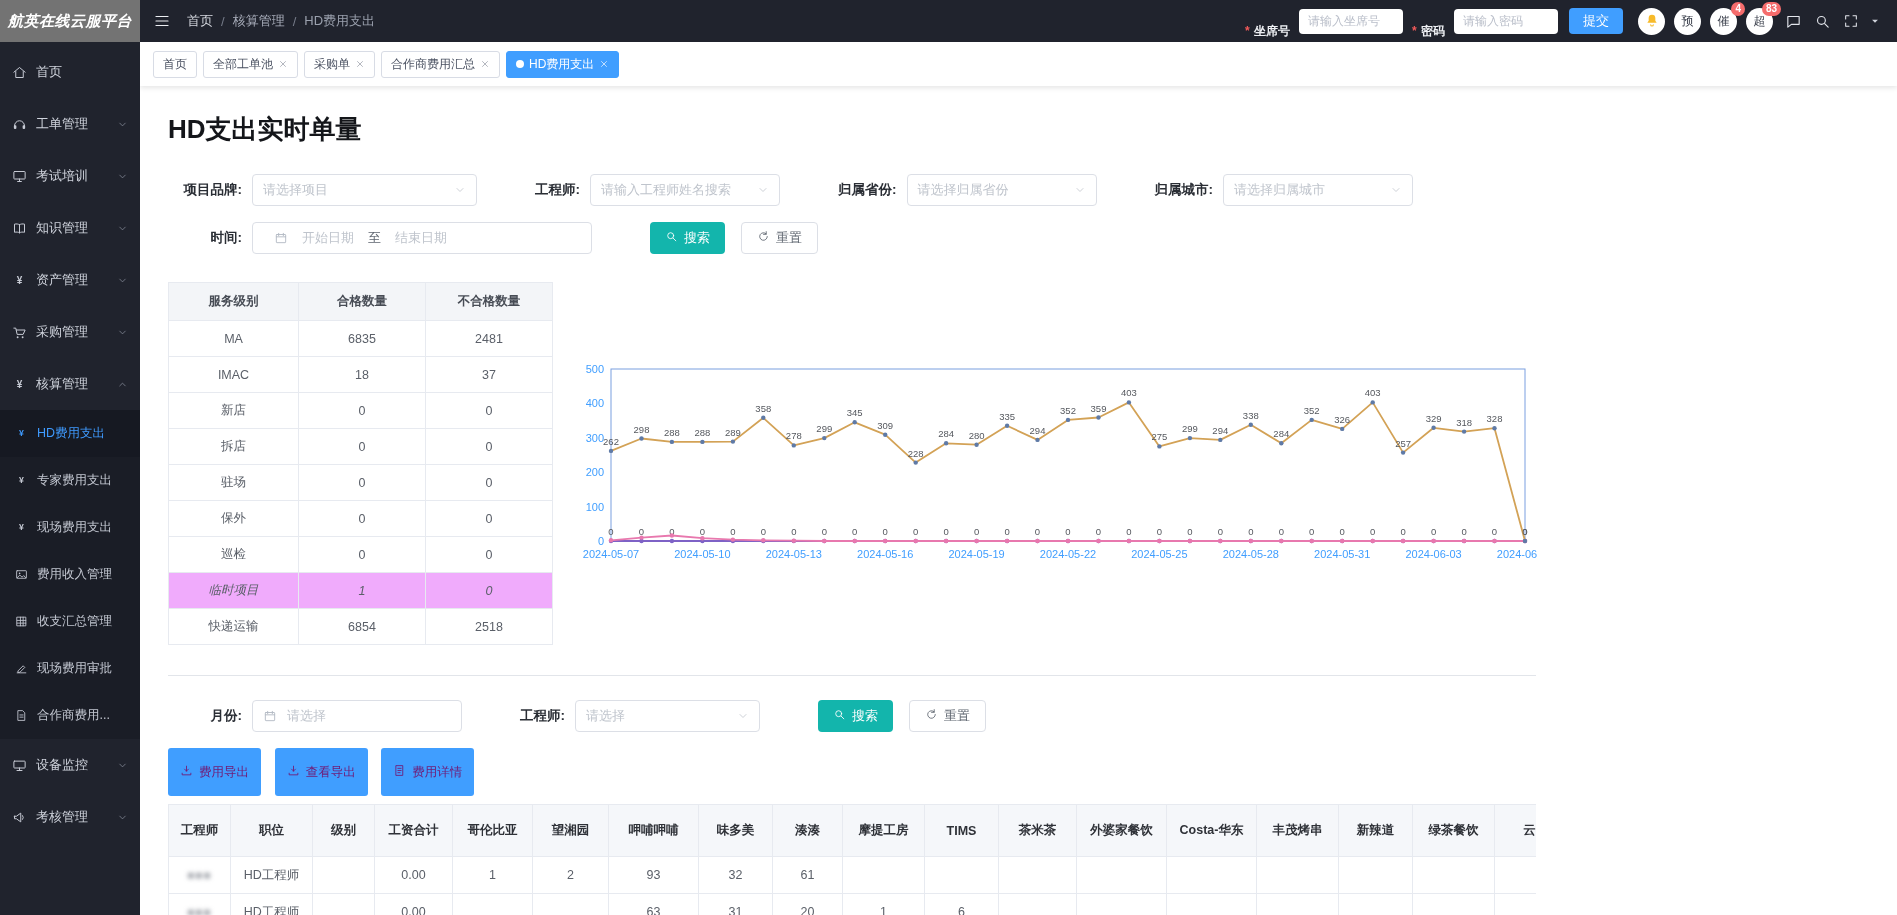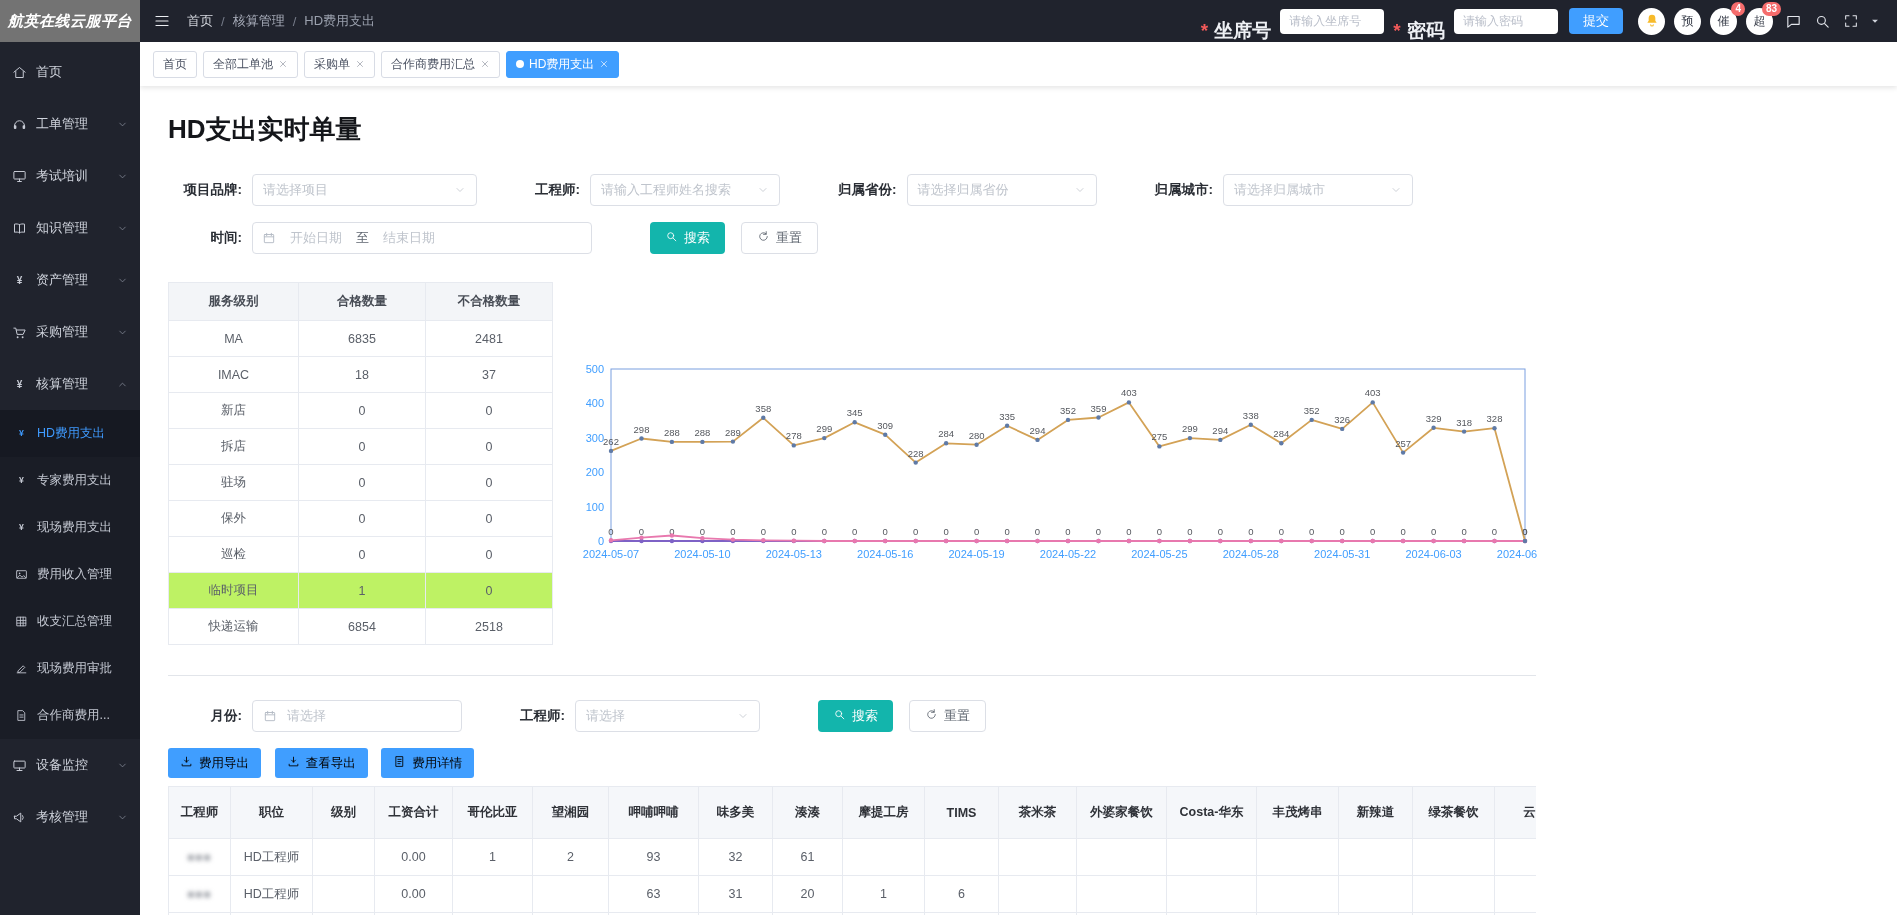--- a/index.html
+++ b/index.html
@@ -11,21 +11,21 @@
   .logo{width:140px;height:42px;background:#737373;color:#fff;display:flex;align-items:center;justify-content:center;
         font-weight:bold;font-style:italic;font-size:15px;font-family:"Liberation Serif","DejaVu Serif",serif;letter-spacing:.5px;cursor:pointer;}
   .h-left{display:flex;align-items:center;gap:16px;padding-left:13px;color:#e3e5ea;}
   .hamb{display:flex;color:#eceef2;cursor:pointer;}
   .crumbs{display:flex;align-items:center;gap:8px;font-size:13px;color:#a8adba;}
   .crumb{cursor:pointer;color:#d4d7de;}
   .crumb.mid{color:#a8adba;}
   .crumb.current{color:#9aa0ad;cursor:default;}
   .sep{color:#767c8a;}
   .h-right{margin-left:auto;display:flex;align-items:center;gap:9px;padding-right:15px;}
-  .h-right .lbl{color:#eef0f4;font-size:19px;font-weight:bold;white-space:nowrap;margin-top:20px;}
+  .h-right .lbl{color:#eef0f4;font-size:12px;font-weight:bold;white-space:nowrap;margin-top:20px;}
   .req{color:#f25a5a;font-weight:bold;margin-right:1px;}
   .h-input{width:104px;height:25px;border:none;border-radius:4px;padding:0 9px;font-size:12px;outline:none;background:#fff;color:#333;}
   .h-input::placeholder{color:#b9bec9;}
   .submitbtn{height:26px;padding:0 14px;background:#409eff;color:#fff;border:none;border-radius:4px;font-size:13px;cursor:pointer;margin:0 6px 0 2px;}
   .circle{width:27px;height:27px;border-radius:50%;background:#fff;display:flex;align-items:center;justify-content:center;
           font-size:12px;color:#3a3f4b;position:relative;cursor:pointer;flex:0 0 auto;}
   .circle.bellc{color:#f7ba2a;}
   .badge{position:absolute;top:-6px;right:-8px;background:#f56c6c;color:#fff;font-size:10px;line-height:1;padding:2px 4px;border-radius:8px;}
   .badge:empty{display:none;}
   .h-icon{display:flex;color:#e3e6ec;cursor:pointer;margin-left:3px;}
@@ -58,39 +58,39 @@
 
   .frow{display:flex;align-items:flex-end;margin-bottom:16px;}
   .filter-item{display:flex;align-items:center;margin-right:58px;}
   .flabel{font-size:13.5px;font-weight:bold;color:#2a2e35;margin-right:10px;white-space:nowrap;min-width:74px;text-align:right;}
   .flabel.auto{min-width:0;text-align:left;}
   .select{height:32px;border:1px solid #dcdfe6;border-radius:4px;background:#fff;display:flex;align-items:center;
           justify-content:space-between;padding:0 10px;font-size:13px;color:#bfc4cc;cursor:pointer;}
   .w225{width:225px;} .w190{width:190px;} .w210{width:210px;} .w185{width:185px;}
   .sel-caret{display:flex;color:#c0c4cc;}
   .date-range{width:340px;height:32px;border:1px solid #dcdfe6;border-radius:4px;background:#fff;display:flex;align-items:center;
-              padding:0 9px;gap:14px;font-size:13px;color:#bfc4cc;cursor:pointer;}
+              padding:0 21px;gap:14px;font-size:13px;color:#bfc4cc;cursor:pointer;}
   .date-range .to{color:#5f6670;}
   .cal{display:flex;color:#b4bac4;}
   .btn{height:32px;display:inline-flex;align-items:center;gap:6px;padding:0 15px;border-radius:4px;font-size:13px;border:none;cursor:pointer;}
   .btn.teal{background:#13b5ac;color:#fff;margin-left:16px;}
   .btn.plain{background:#fff;border:1px solid #dcdfe6;color:#5f6670;margin-left:16px;}
 
   .content-flex{display:flex;align-items:center;gap:20px;margin-top:28px;}
   #statsTable{border-collapse:collapse;table-layout:fixed;width:384px;flex:0 0 auto;}
   #statsTable th{background:#f3f5f8;font-weight:bold;color:#474c55;font-size:12.5px;height:38px;border:1px solid #e7eaf0;}
   #statsTable td{height:36px;text-align:center;font-size:12.5px;color:#5b6069;border:1px solid #e7eaf0;background:#fff;}
-  #statsTable tr.hl td{background:#bef264;}
+  #statsTable tr.hl td{background:#f0abfc;font-style:italic;}
   #chart{flex:1;padding-top:0;}
   #chart svg{display:block;}
 
   .divider{width:1368px;border-top:1px solid #e2e5ea;margin:30px 0 24px;}
 
   .actions{margin:14px 0 8px;}
-  .btn.blue{background:#409eff;color:#000000;height:30px;padding:0 12px;font-size:12.5px;margin-right:10px;border-radius:3px;}
+  .btn.blue{background:#409eff;color:#701a75;height:48px;padding:0 12px;font-size:12.5px;margin-right:10px;border-radius:3px;}
 
   .ct-wrap{width:1368px;overflow:hidden;}
   #costTable{border-collapse:collapse;table-layout:fixed;}
   #costTable th{background:#f5f7fa;height:52px;font-size:12.5px;color:#2f3238;font-weight:bold;border:1px solid #e7eaf0;padding:0 4px;white-space:nowrap;}
   #costTable td{height:37px;text-align:center;font-size:12.5px;color:#5b6069;border:1px solid #e7eaf0;background:#fff;}
   .masked{filter:blur(2.5px);color:#6d727c;font-size:12px;letter-spacing:1px;}
 </style>
 </head>
 <body>
 

